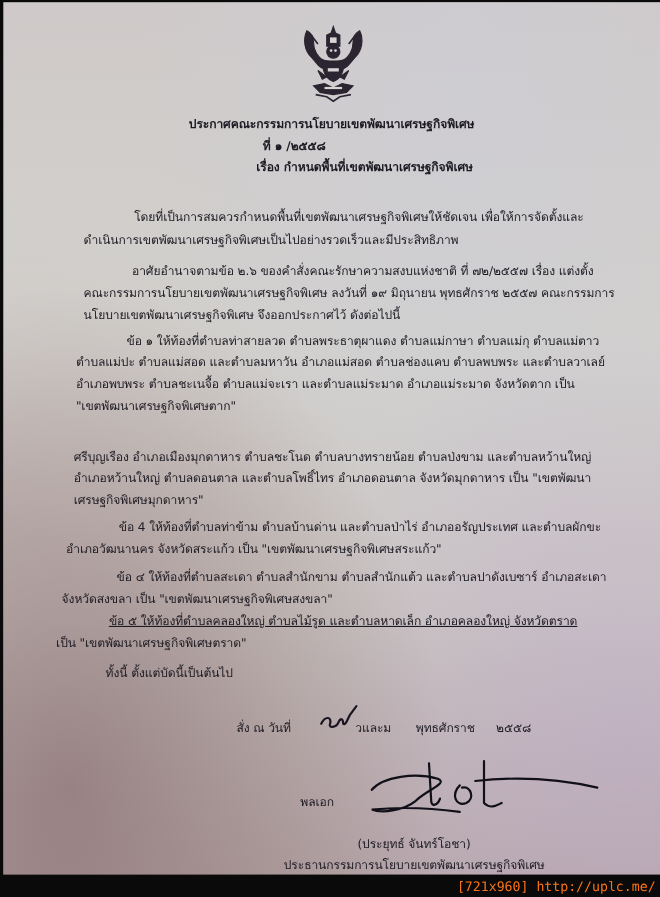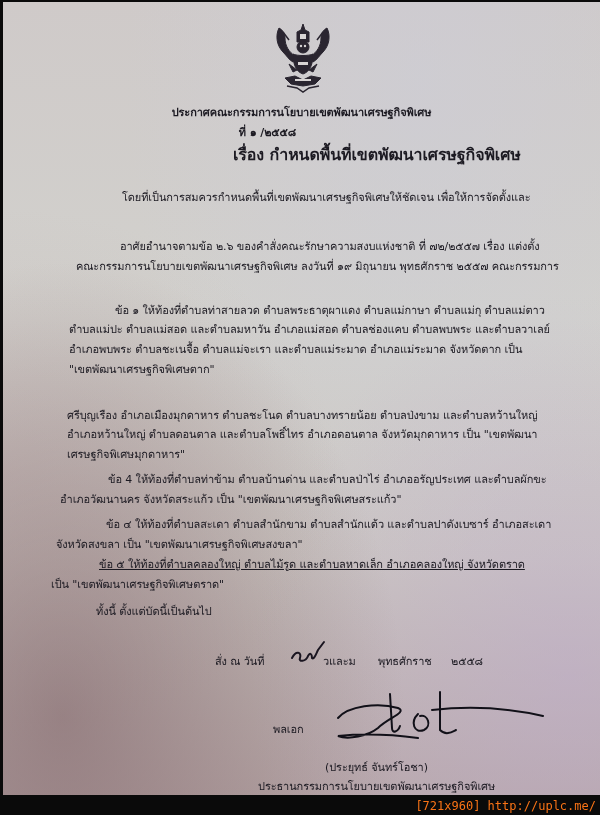--- a/index.html
+++ b/index.html
@@ -65,26 +65,28 @@
       <circle cx="30" cy="26" r="1.2"></circle>
         <circle cx="34" cy="26" r="1.2"></circle>
       <rect x="29" y="14" width="6" height="5"></rect>
       <rect x="27" y="42" width="10" height="3"></rect>
       <rect x="24" y="59" width="16" height="2"></rect>
     </g>
   </svg>
 
   <div class="doc-text bold center" style="left:0; width:597px; top:101px; font-size:11px;">ประกาศคณะกรรมการนโยบายเขตพัฒนาเศรษฐกิจพิเศษ</div>
   <div class="doc-text bold center" style="left:0; width:529px; top:121px; font-size:11px;">ที่ ๑ /๒๕๕๘</div>
-  <div class="doc-text bold" style="left:230px; top:140px; font-size:16px;">เรื่อง  กำหนดพื้นที่เขตพัฒนาเศรษฐกิจพิเศษ</div>
+  <div class="doc-text bold" style="left:230px; top:140px; font-size:11px;">เรื่อง  กำหนดพื้นที่เขตพัฒนาเศรษฐกิจพิเศษ</div>
 
   <div class="doc-text" style="left:119px; top:186px;">โดยที่เป็นการสมควรกำหนดพื้นที่เขตพัฒนาเศรษฐกิจพิเศษให้ชัดเจน เพื่อให้การจัดตั้งและ</div>
+  <div class="doc-text" style="left:73px; top:207px;">ดำเนินการเขตพัฒนาเศรษฐกิจพิเศษเป็นไปอย่างรวดเร็วและมีประสิทธิภาพ</div>
 
   <div class="doc-text" style="left:117px; top:235px;">อาศัยอำนาจตามข้อ ๒.๖ ของคำสั่งคณะรักษาความสงบแห่งชาติ ที่ ๗๒/๒๕๕๗ เรื่อง แต่งตั้ง</div>
   <div class="doc-text" style="left:73px; top:255px;">คณะกรรมการนโยบายเขตพัฒนาเศรษฐกิจพิเศษ ลงวันที่ ๑๙ มิถุนายน พุทธศักราช ๒๕๕๗ คณะกรรมการ</div>
+  <div class="doc-text" style="left:73px; top:275px;">นโยบายเขตพัฒนาเศรษฐกิจพิเศษ จึงออกประกาศไว้ ดังต่อไปนี้</div>
 
   <div class="doc-text" style="left:112px; top:299px;">ข้อ ๑  ให้ท้องที่ตำบลท่าสายลวด ตำบลพระธาตุผาแดง ตำบลแม่กาษา ตำบลแม่กุ ตำบลแม่ตาว</div>
   <div class="doc-text" style="left:66px; top:318px;">ตำบลแม่ปะ ตำบลแม่สอด และตำบลมหาวัน อำเภอแม่สอด  ตำบลช่องแคบ ตำบลพบพระ และตำบลวาเลย์</div>
   <div class="doc-text" style="left:66px; top:338px;">อำเภอพบพระ  ตำบลชะเนจื้อ ตำบลแม่จะเรา และตำบลแม่ระมาด อำเภอแม่ระมาด จังหวัดตาก เป็น</div>
   <div class="doc-text" style="left:66px; top:358px;">"เขตพัฒนาเศรษฐกิจพิเศษตาก"</div>
 
   <div class="doc-text" style="left:64px; top:404px;">ศรีบุญเรือง อำเภอเมืองมุกดาหาร  ตำบลชะโนด ตำบลบางทรายน้อย ตำบลป่งขาม และตำบลหว้านใหญ่</div>
   <div class="doc-text" style="left:64px; top:423px;">อำเภอหว้านใหญ่  ตำบลดอนตาล และตำบลโพธิ์ไทร อำเภอดอนตาล จังหวัดมุกดาหาร เป็น "เขตพัฒนา</div>
   <div class="doc-text" style="left:64px; top:443px;">เศรษฐกิจพิเศษมุกดาหาร"</div>
 

